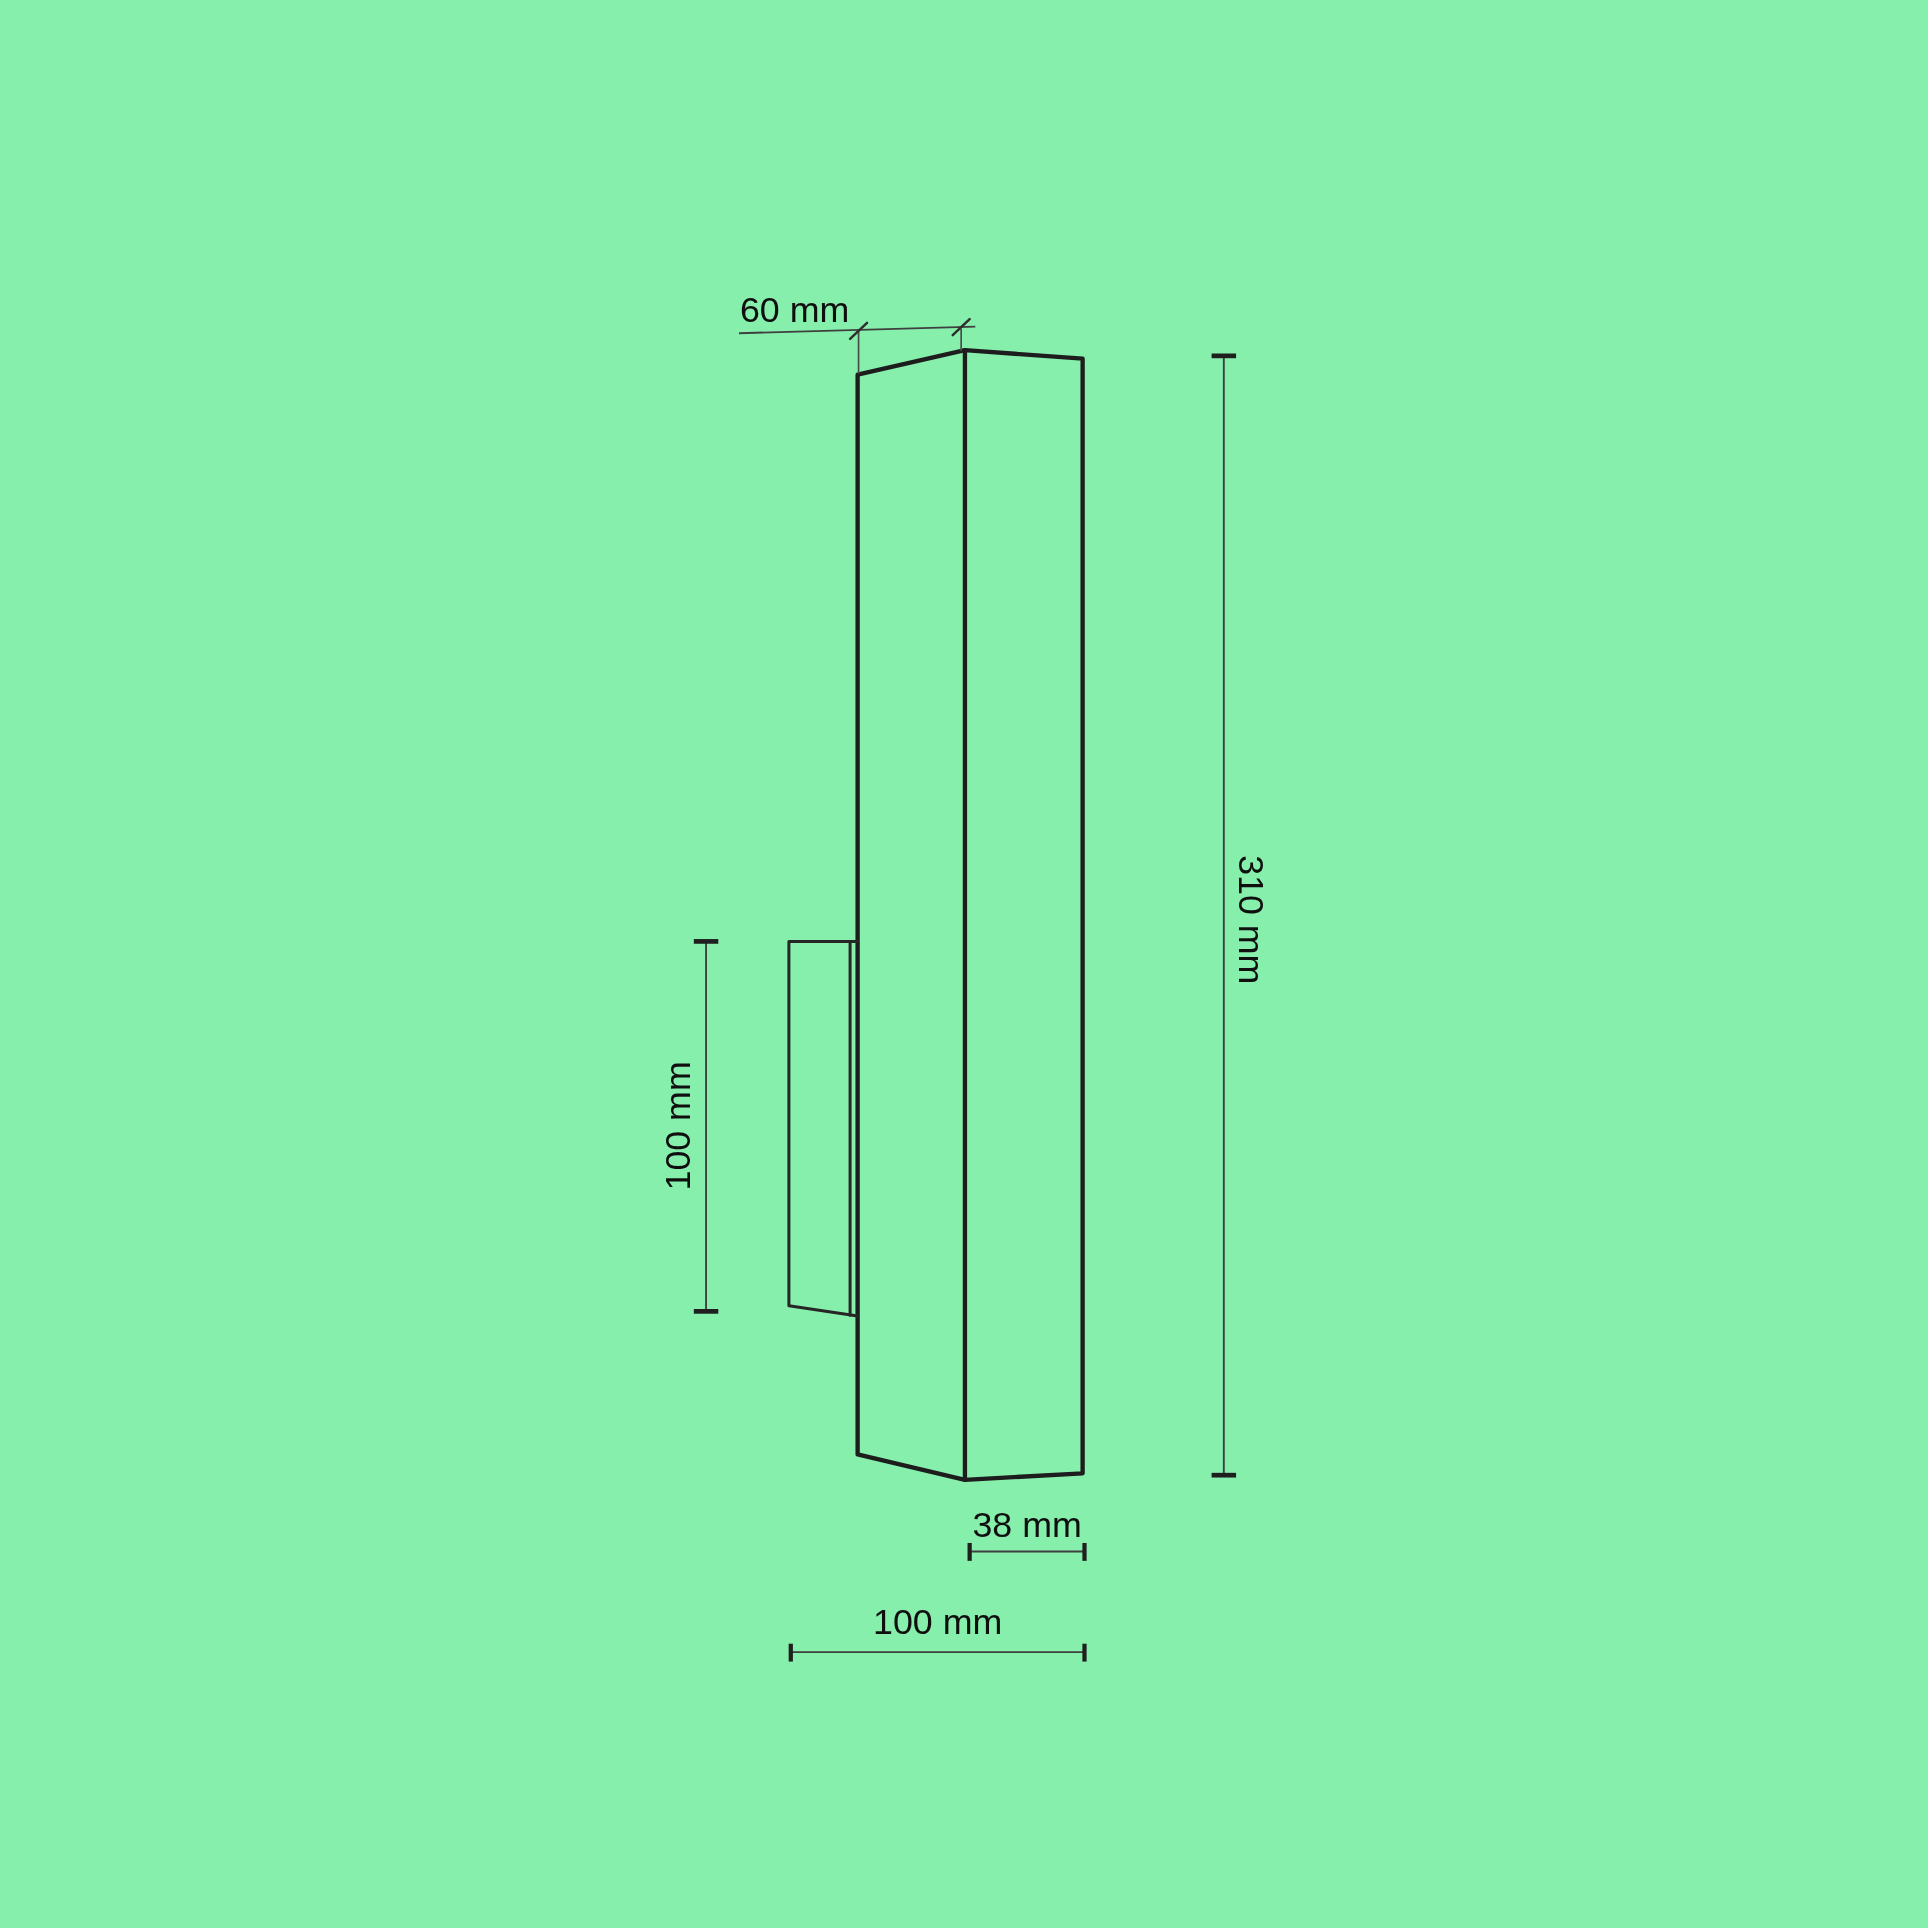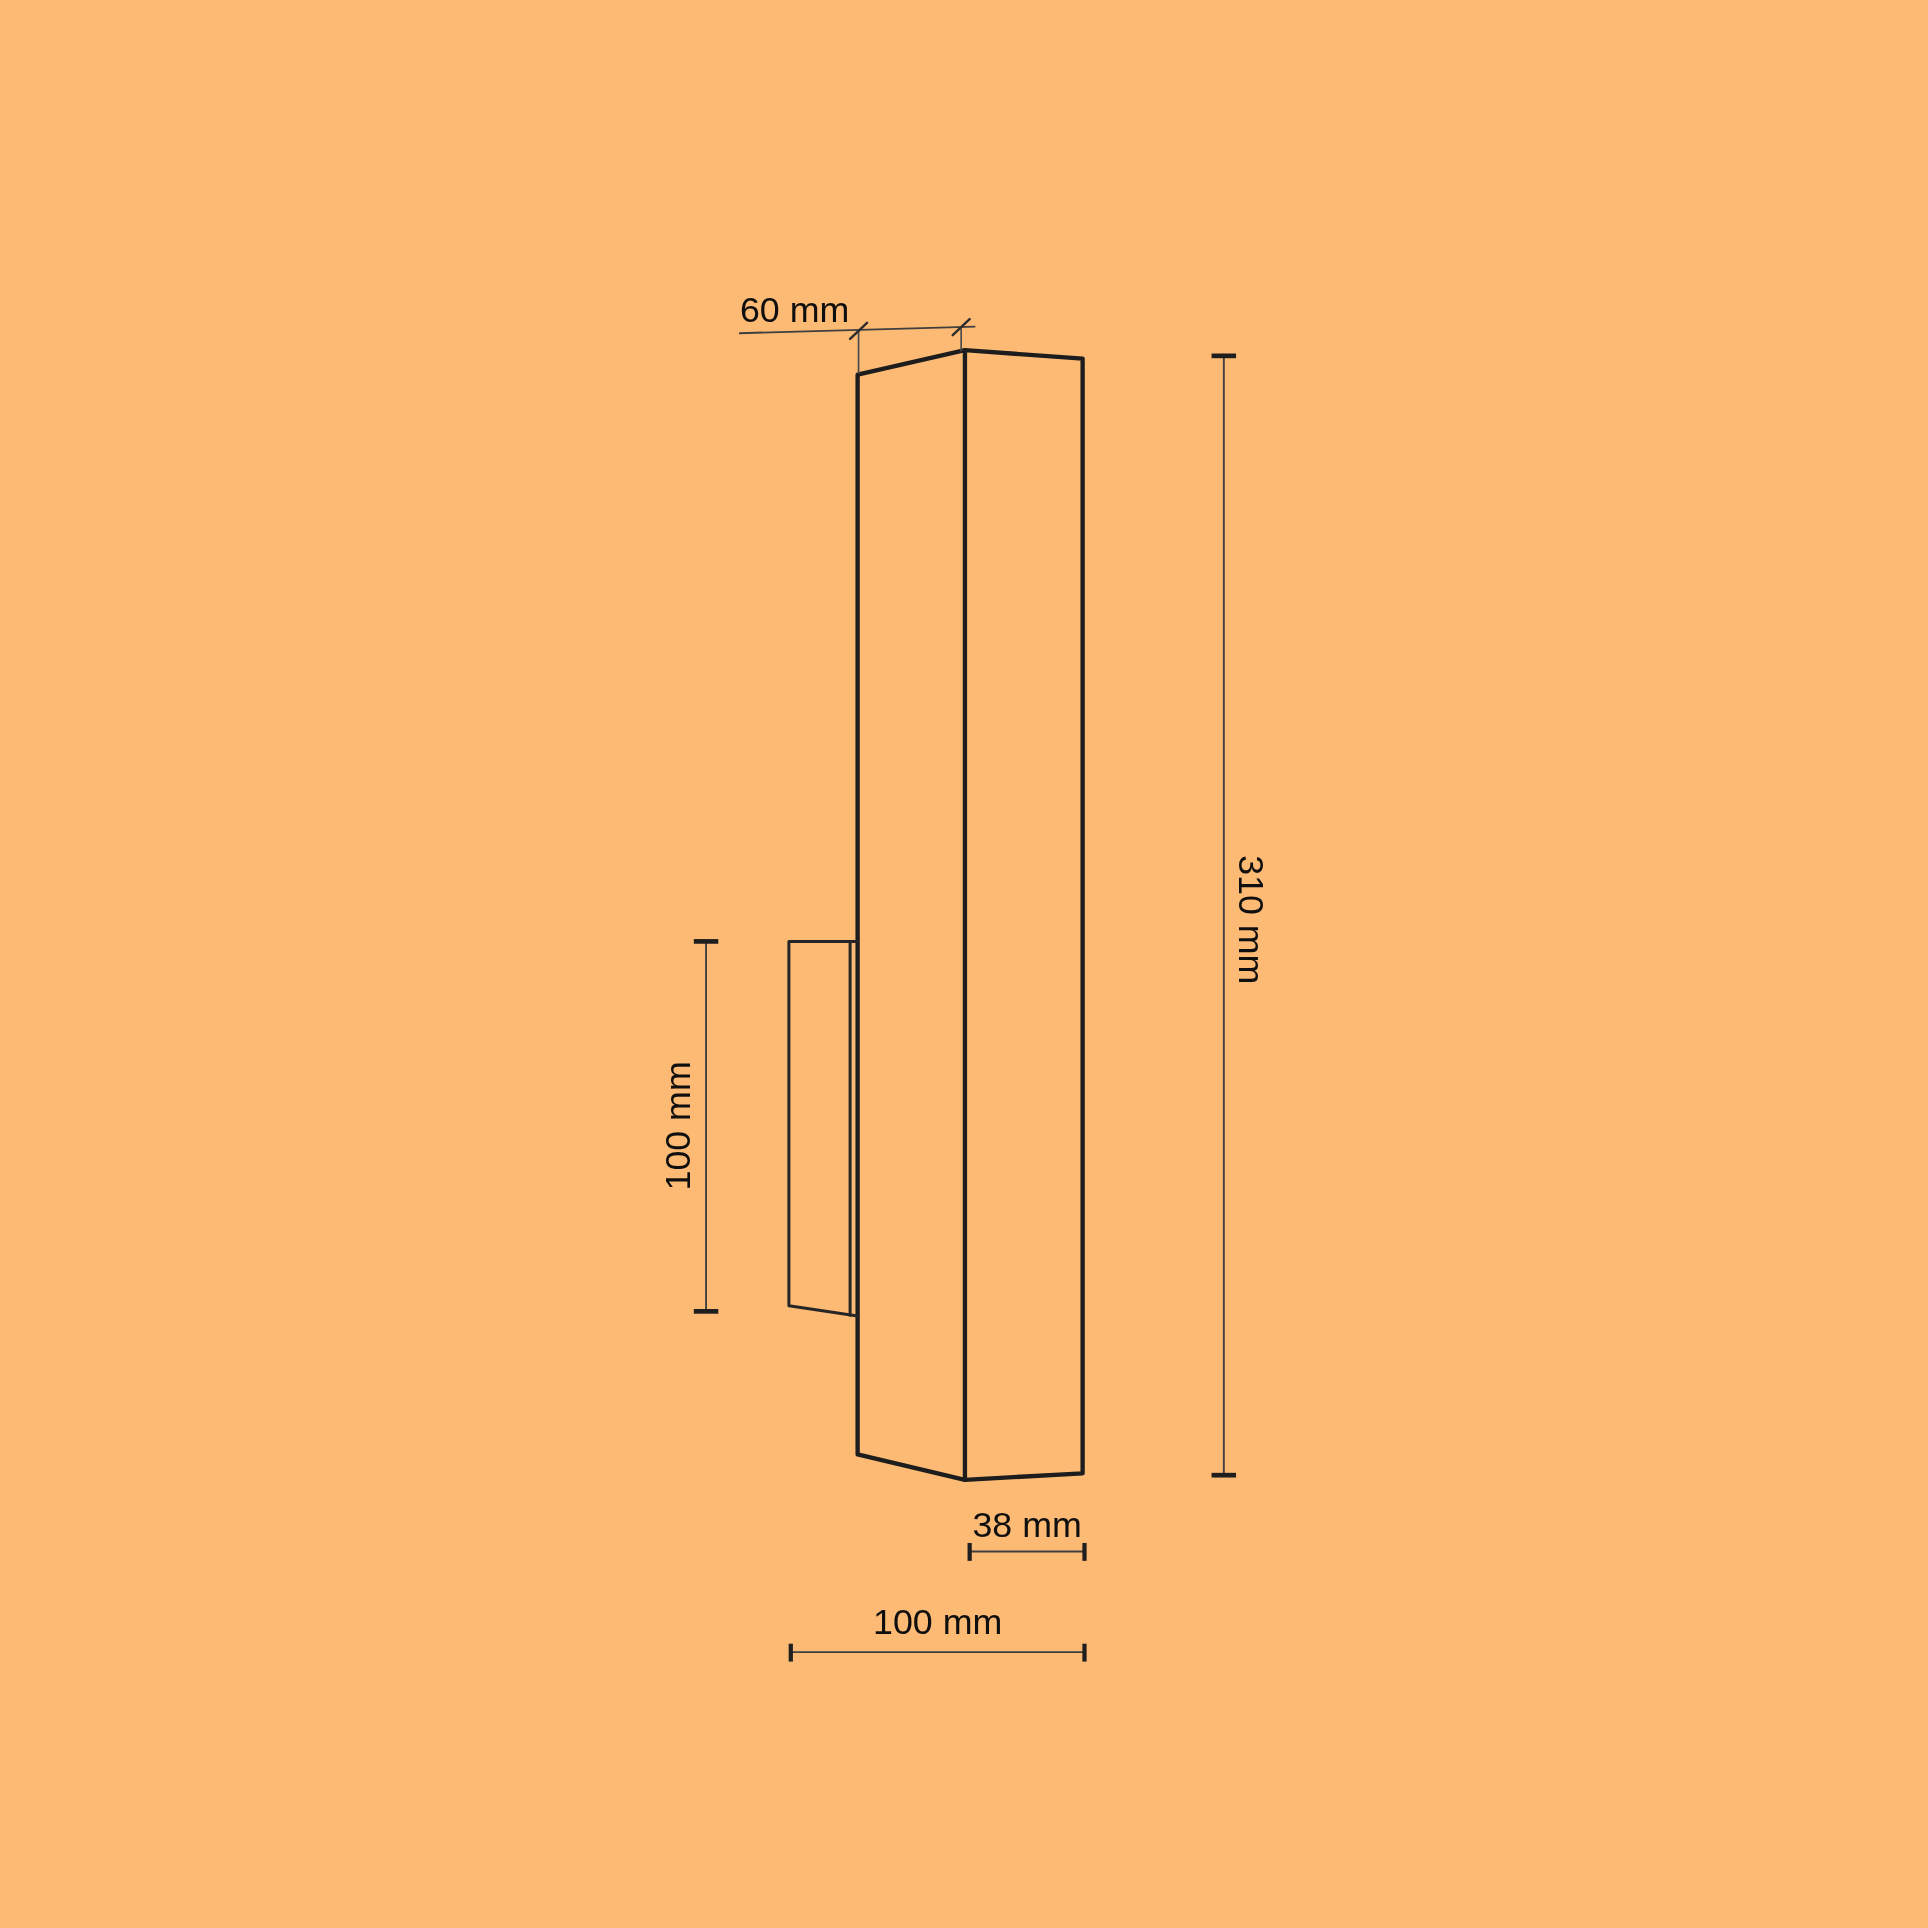--- a/index.html
+++ b/index.html
@@ -8,21 +8,21 @@
     background: #ffffff;
     width: 1928px;
     height: 1928px;
     overflow: hidden;
     font-family: "Liberation Sans", "DejaVu Sans", sans-serif;
   }
   .canvas {
     position: relative;
     width: 1928px;
     height: 1928px;
-    background: #fdba74;
+    background: #86efac;
   }
   svg { display: block; }
   .body-stroke {
     fill: none;
     stroke: #1d1d1d;
     stroke-width: 4.6;
     stroke-linejoin: round;
     stroke-linecap: round;
   }
   .plate-stroke {

